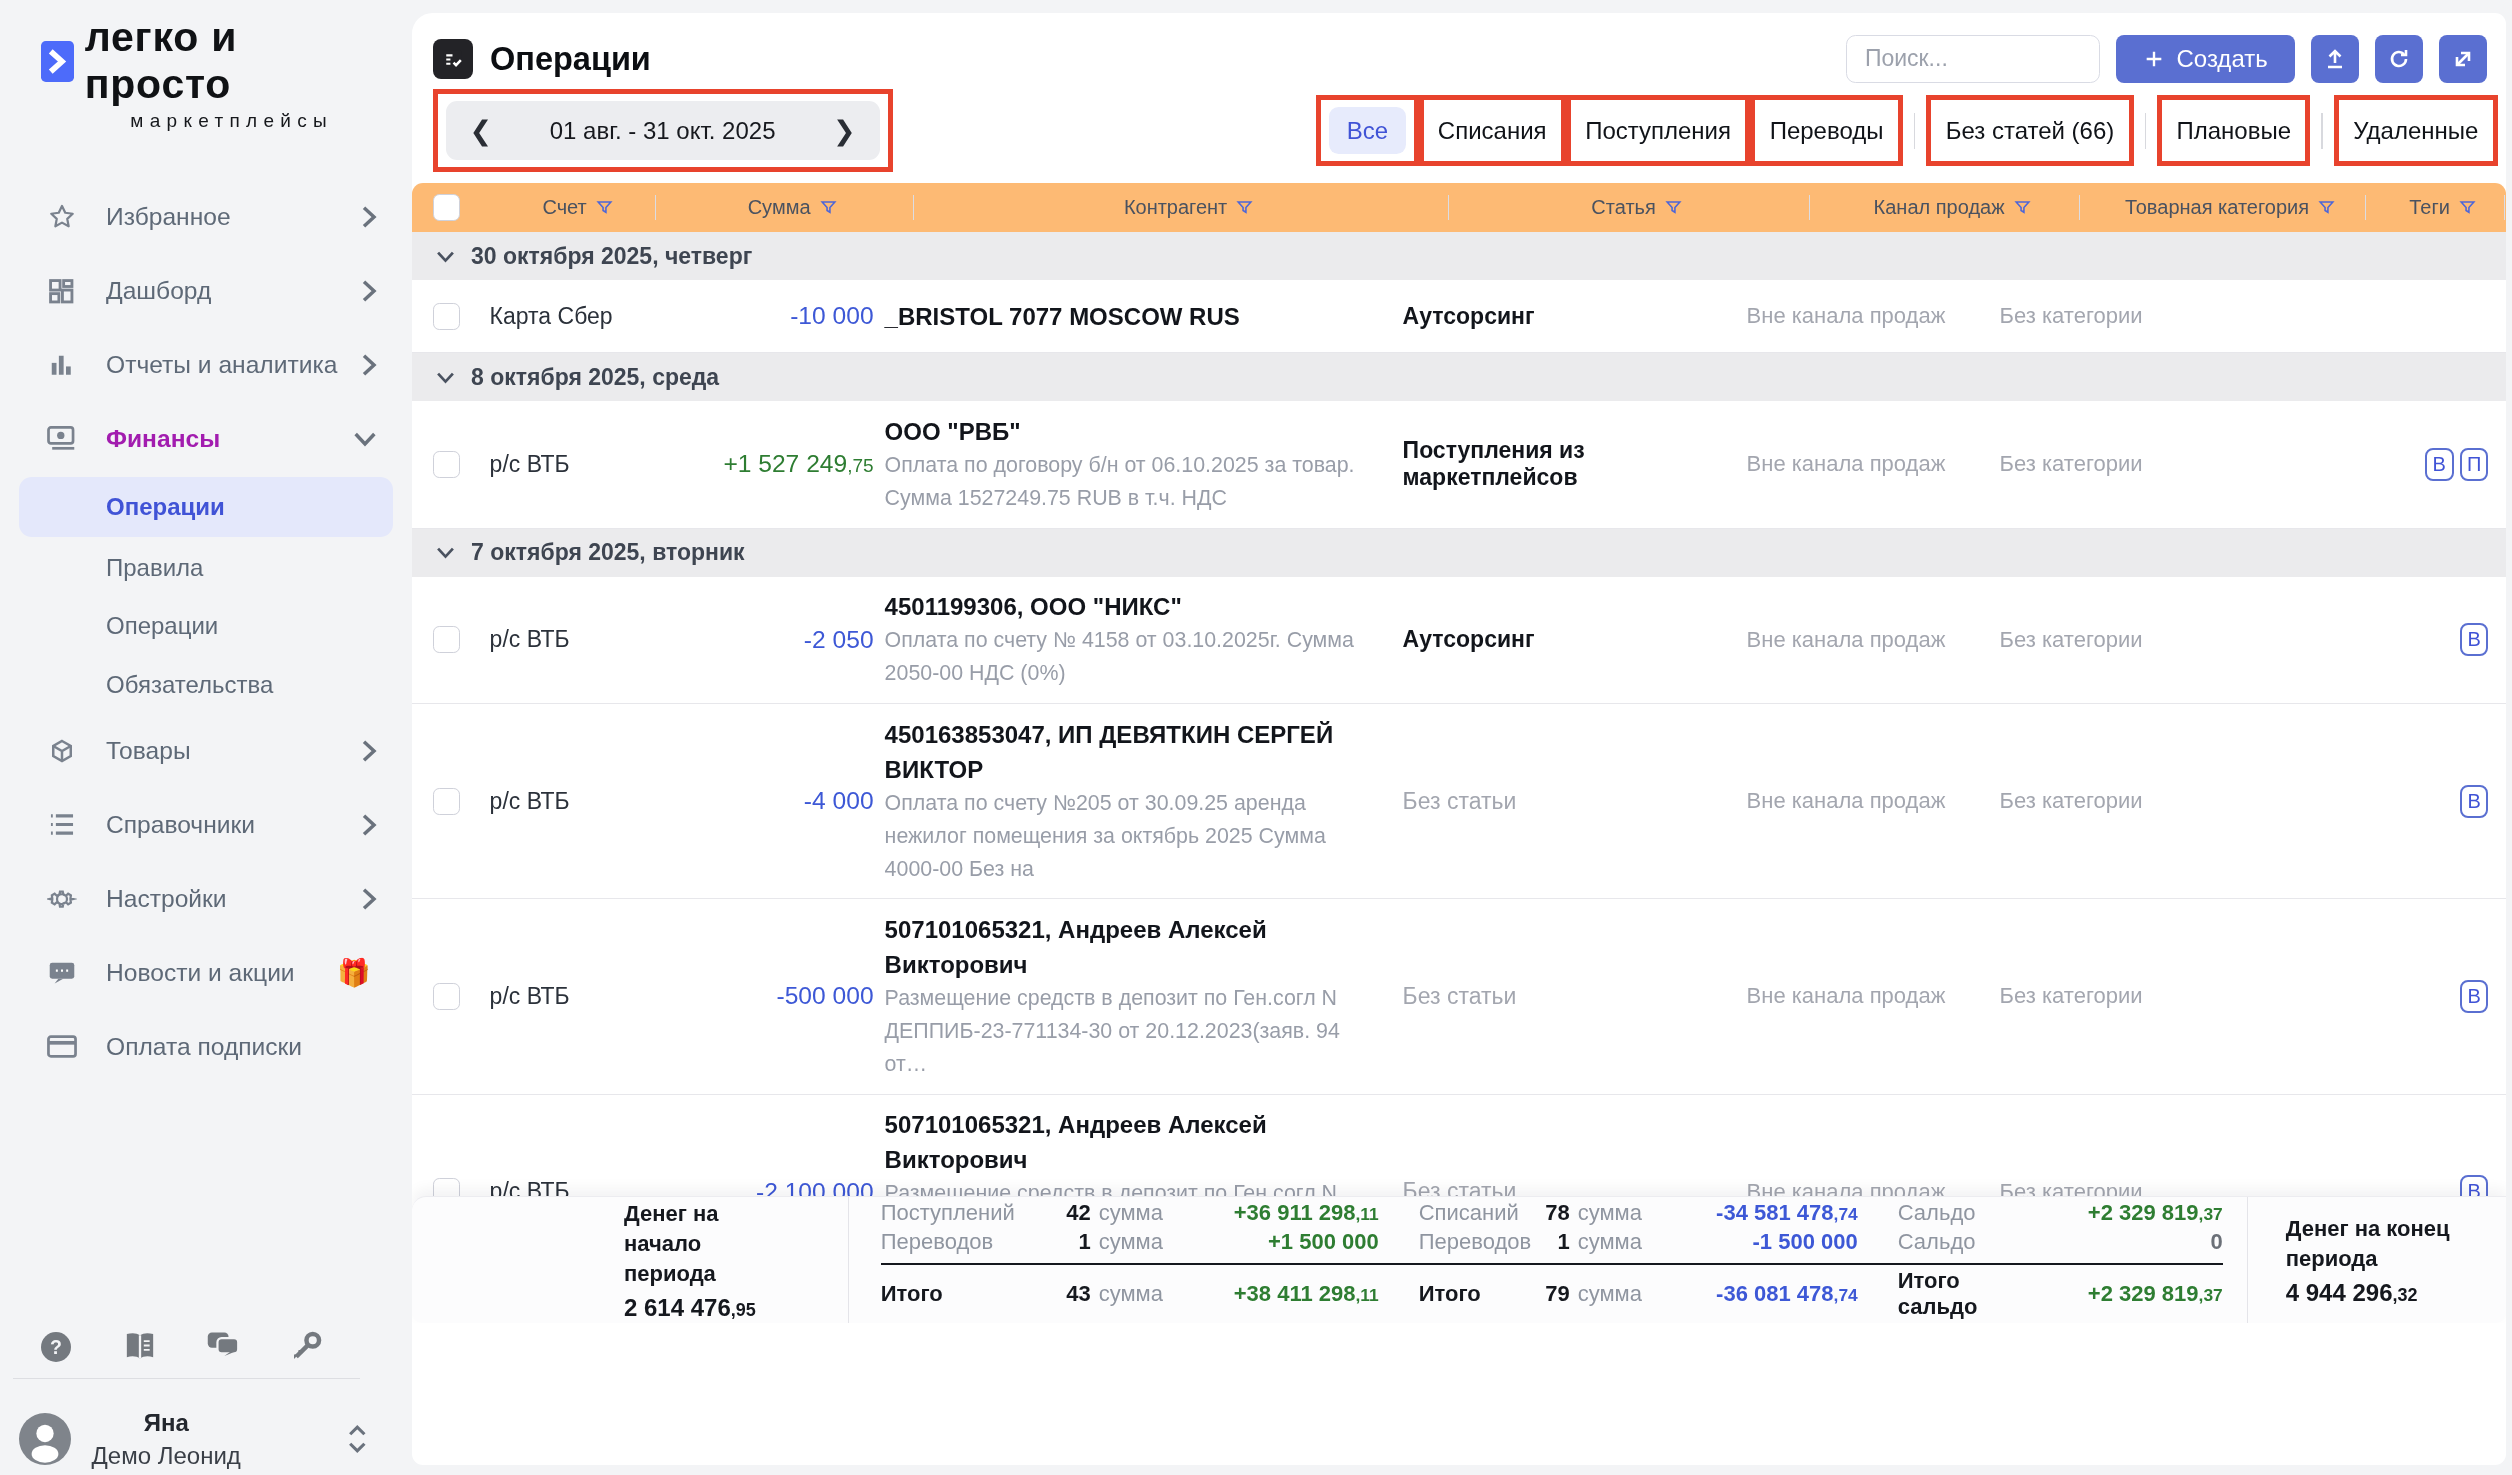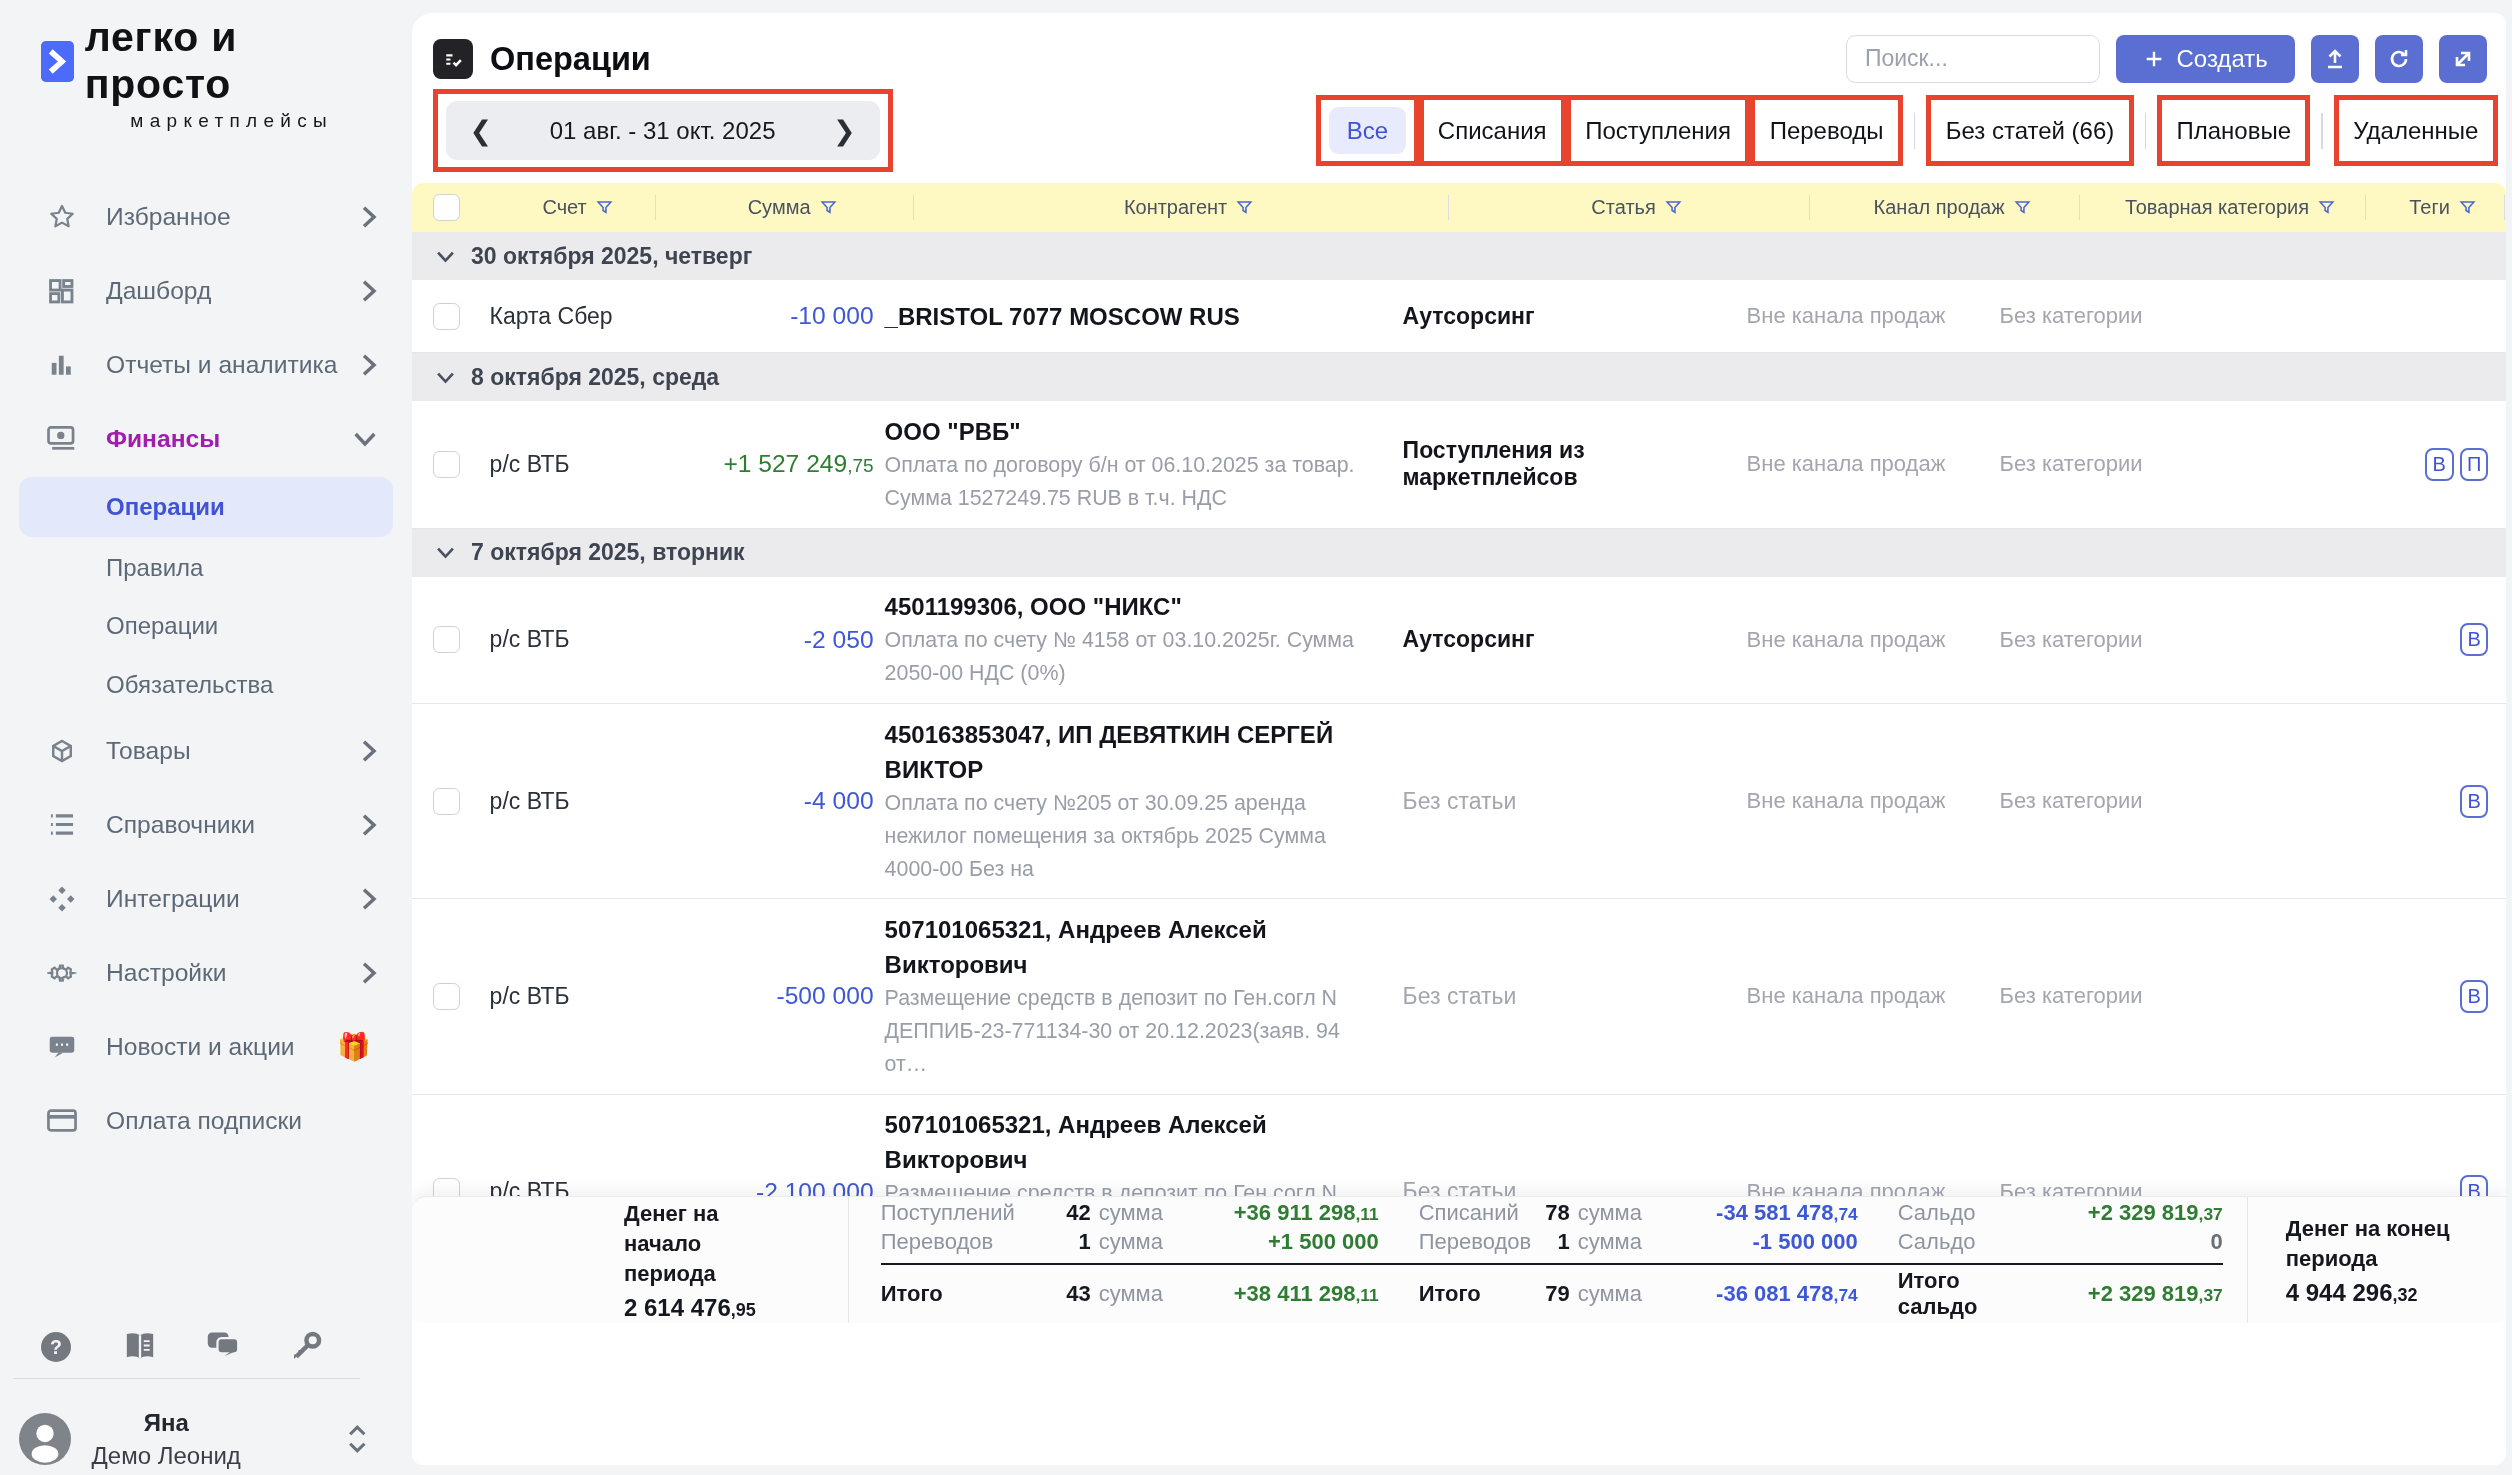--- a/index.html
+++ b/index.html
@@ -49,21 +49,21 @@
   .date-pill .nav-arrow { font-size:27px; color:#2A2E35; cursor:pointer; }
   .date-label { font-size:24px; color:#17191E; }
   .tabs { display:flex; align-items:center; }
   .tab { font-size:24px; color:#101318; padding:9.5px 6.3px; white-space:nowrap; cursor:pointer; }
   .tab.active { background:#E7EBFC; color:#4053D6; border-radius:9.5px; padding:9.5px 17.4px; }
   .tab-sep { width:1.6px; height:36px; background:#D8D9DE; margin:0 11px; }
 
   
   .tbl-wrap { margin-top:11px; height:1140px; overflow:hidden; position:relative; }
   .grid-row { display:grid; grid-template-columns:46px 143px 230px 507px 333px 242px 258px 111px 1fr; column-gap:11px; align-items:center; padding:0 17.4px 0 20.6px; }
-  .thead { background:#fef9c3; border-radius:11px 11px 0 0; height:49px;gap:28px; }
+  .thead { background:#fdba74; border-radius:11px 11px 0 0; height:49px;gap:28px; }
   .th { display:flex; align-items:center; justify-content:center; gap:8px; font-size:20px; color:#4A5260; height:32px; position:relative; }
   .th .funnel { flex:0 0 auto; }
   .th:not(:last-child)::after { content:""; position:absolute; right:-6.3px; top:3.2px; height:25px; border-right:1.6px solid #DCDDE3; }
   .check { width:27px; height:27px; border:1.6px solid #CFD1DA; border-radius:6.3px; background:#fff; cursor:pointer; }
   .group-hd { display:flex; align-items:center; gap:16px; height:48px; background:#EBEBED; padding-left:24px; font-size:23px; font-weight:bold; color:#3E4551; }
   .row { border-bottom:1.6px solid #E7E7EB; background:#fff; padding-top:12.7px; padding-bottom:12.7px; min-height:73px; }
   .acc { font-size:23px; color:#2B313A; }
   .amt { font-size:24.6px; text-align:right; white-space:nowrap; }
   .amt .dec { font-size:19px; }
   .amt.neg { color:#3D58D6; } .amt.pos { color:#2E7D32; }
@@ -198,33 +198,20 @@
           </span>
         </div>
         <div class="nav-item">
           <span class="ic">
             <svg width="30" height="27" viewBox="0 0 24 22">
               <path d="M7 4h14M7 11h14M7 18h14" stroke="#7A828E" stroke-width="2.6"></path>
               <path d="M3 4h1.5M3 11h1.5M3 18h1.5" stroke="#7A828E" stroke-width="2.6"></path>
             </svg>
           </span>
           <span class="lbl">Справочники</span>
-          <span class="chev">
-            <svg width="17.4" height="24" viewBox="0 0 12 18">
-              <path d="M2.5 2 10 9 2.5 16" fill="none" stroke="#6A727D" stroke-width="2.6"></path>
-            </svg>
-          </span>
-        </div>
-        <div class="nav-item">
-          <span class="ic">
-            <svg width="30" height="30" viewBox="0 0 24 24">
-              <path d="M12 2l3 3-3 3-3-3Z M12 16l3 3-3 3-3-3Z M2 12l3-3 3 3-3 3Z M16 12l3-3 3 3-3 3Z" fill="#7A828E"></path>
-            </svg>
-          </span>
-          <span class="lbl">Интеграции</span>
           <span class="chev">
             <svg width="17.4" height="24" viewBox="0 0 12 18">
               <path d="M2.5 2 10 9 2.5 16" fill="none" stroke="#6A727D" stroke-width="2.6"></path>
             </svg>
           </span>
         </div>
         <div class="nav-item">
           <span class="ic">
             <svg width="30" height="30" viewBox="0 0 24 24">
               <path d="M12 8a4 4 0 1 0 0 8 4 4 0 0 0 0-8Zm9 4-2.2-.6.3-2.3-2.2-1.3-1.7 1.6-2.1-.9L12.6 6h-2.2l-.5 2.5-2.1.9-1.7-1.6L3.9 9.1l.3 2.3L2 12l2.2.6-.3 2.3 2.2 1.3 1.7-1.6 2.1.9.5 2.5h2.2l.5-2.5 2.1-.9 1.7 1.6 2.2-1.3-.3-2.3Z" fill="none" stroke="#7A828E" stroke-width="1.8"></path>

